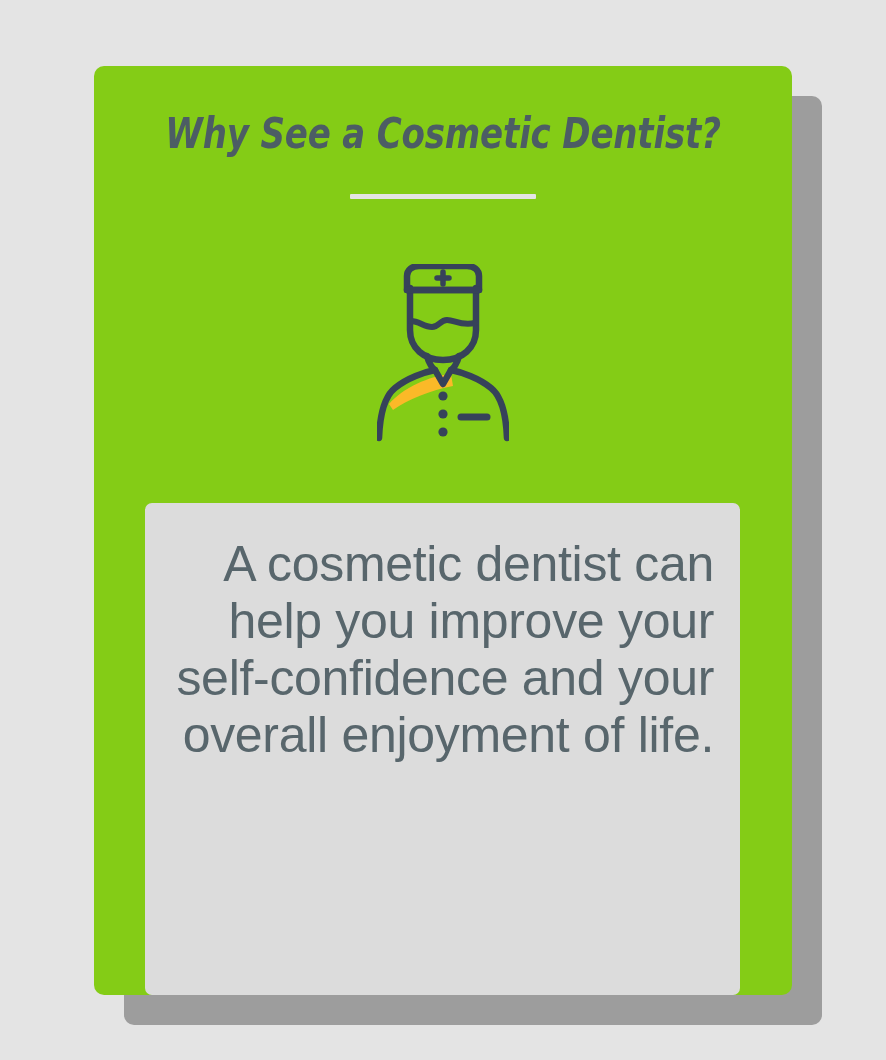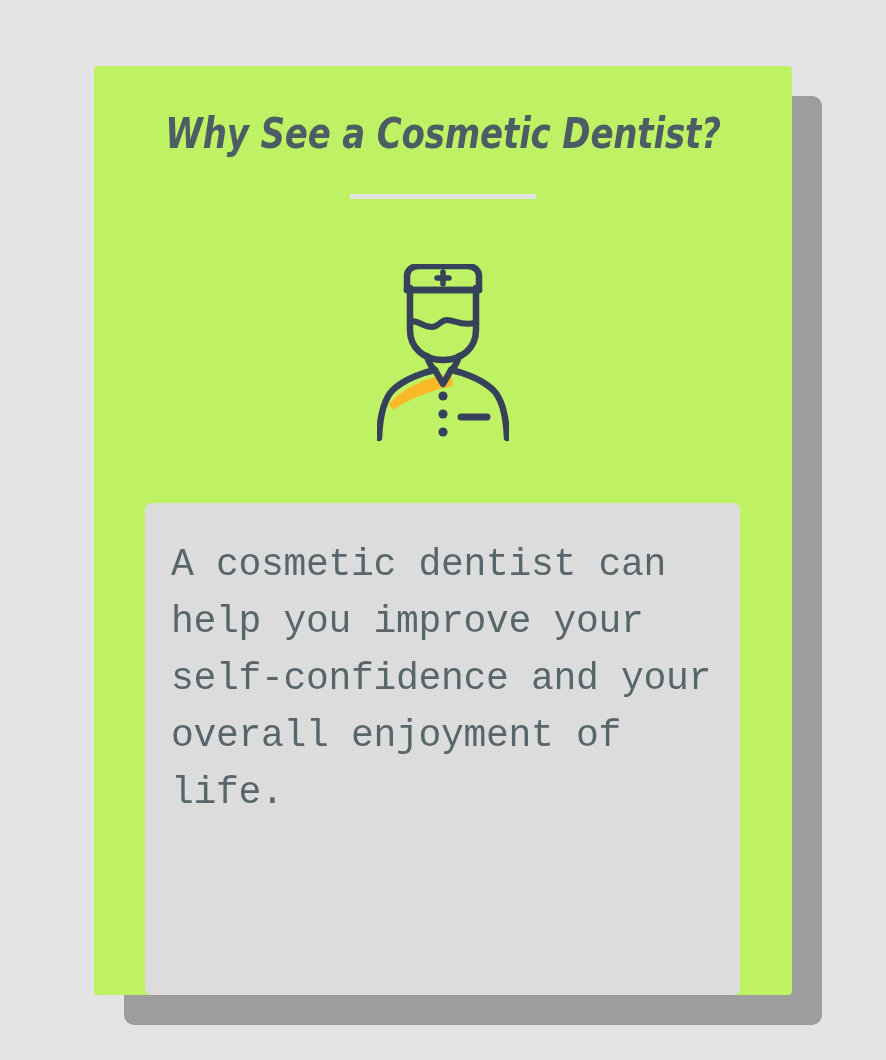--- a/index.html
+++ b/index.html
@@ -34,22 +34,22 @@
     z-index: 1;
   }
 
   
   .card {
     position: absolute;
     left: 94px;
     top: 66px;
     width: 698px;
     height: 929px;
-    background: #bef264;
-    border-radius: 4px;
+    background: #84cc16;
+    border-radius: 10px;
     z-index: 2;
     overflow: hidden;
   }
 
   
   .card-title {
     position: absolute;
     left: 0;
     top: 42px;
     width: 698px;
@@ -99,23 +99,23 @@
     width: 595px;
     height: 492px;
     background: #dcdcdc;
     border-radius: 7px;
   }
   .quote-text {
     position: absolute;
     left: 26px;
     top: 33px;
     width: 543px;
-    text-align: left;
-    font-family: Liberation Mono, monospace;
-    font-size: 38px;
+    text-align: right;
+    font-family: Liberation Sans, sans-serif;
+    font-size: 50px;
     line-height: 57px;
     font-weight: normal;
     color: #58666c;
     letter-spacing: -0.3px;
   }
 </style>
 </head>
 <body>
 
 <div id="stage">

